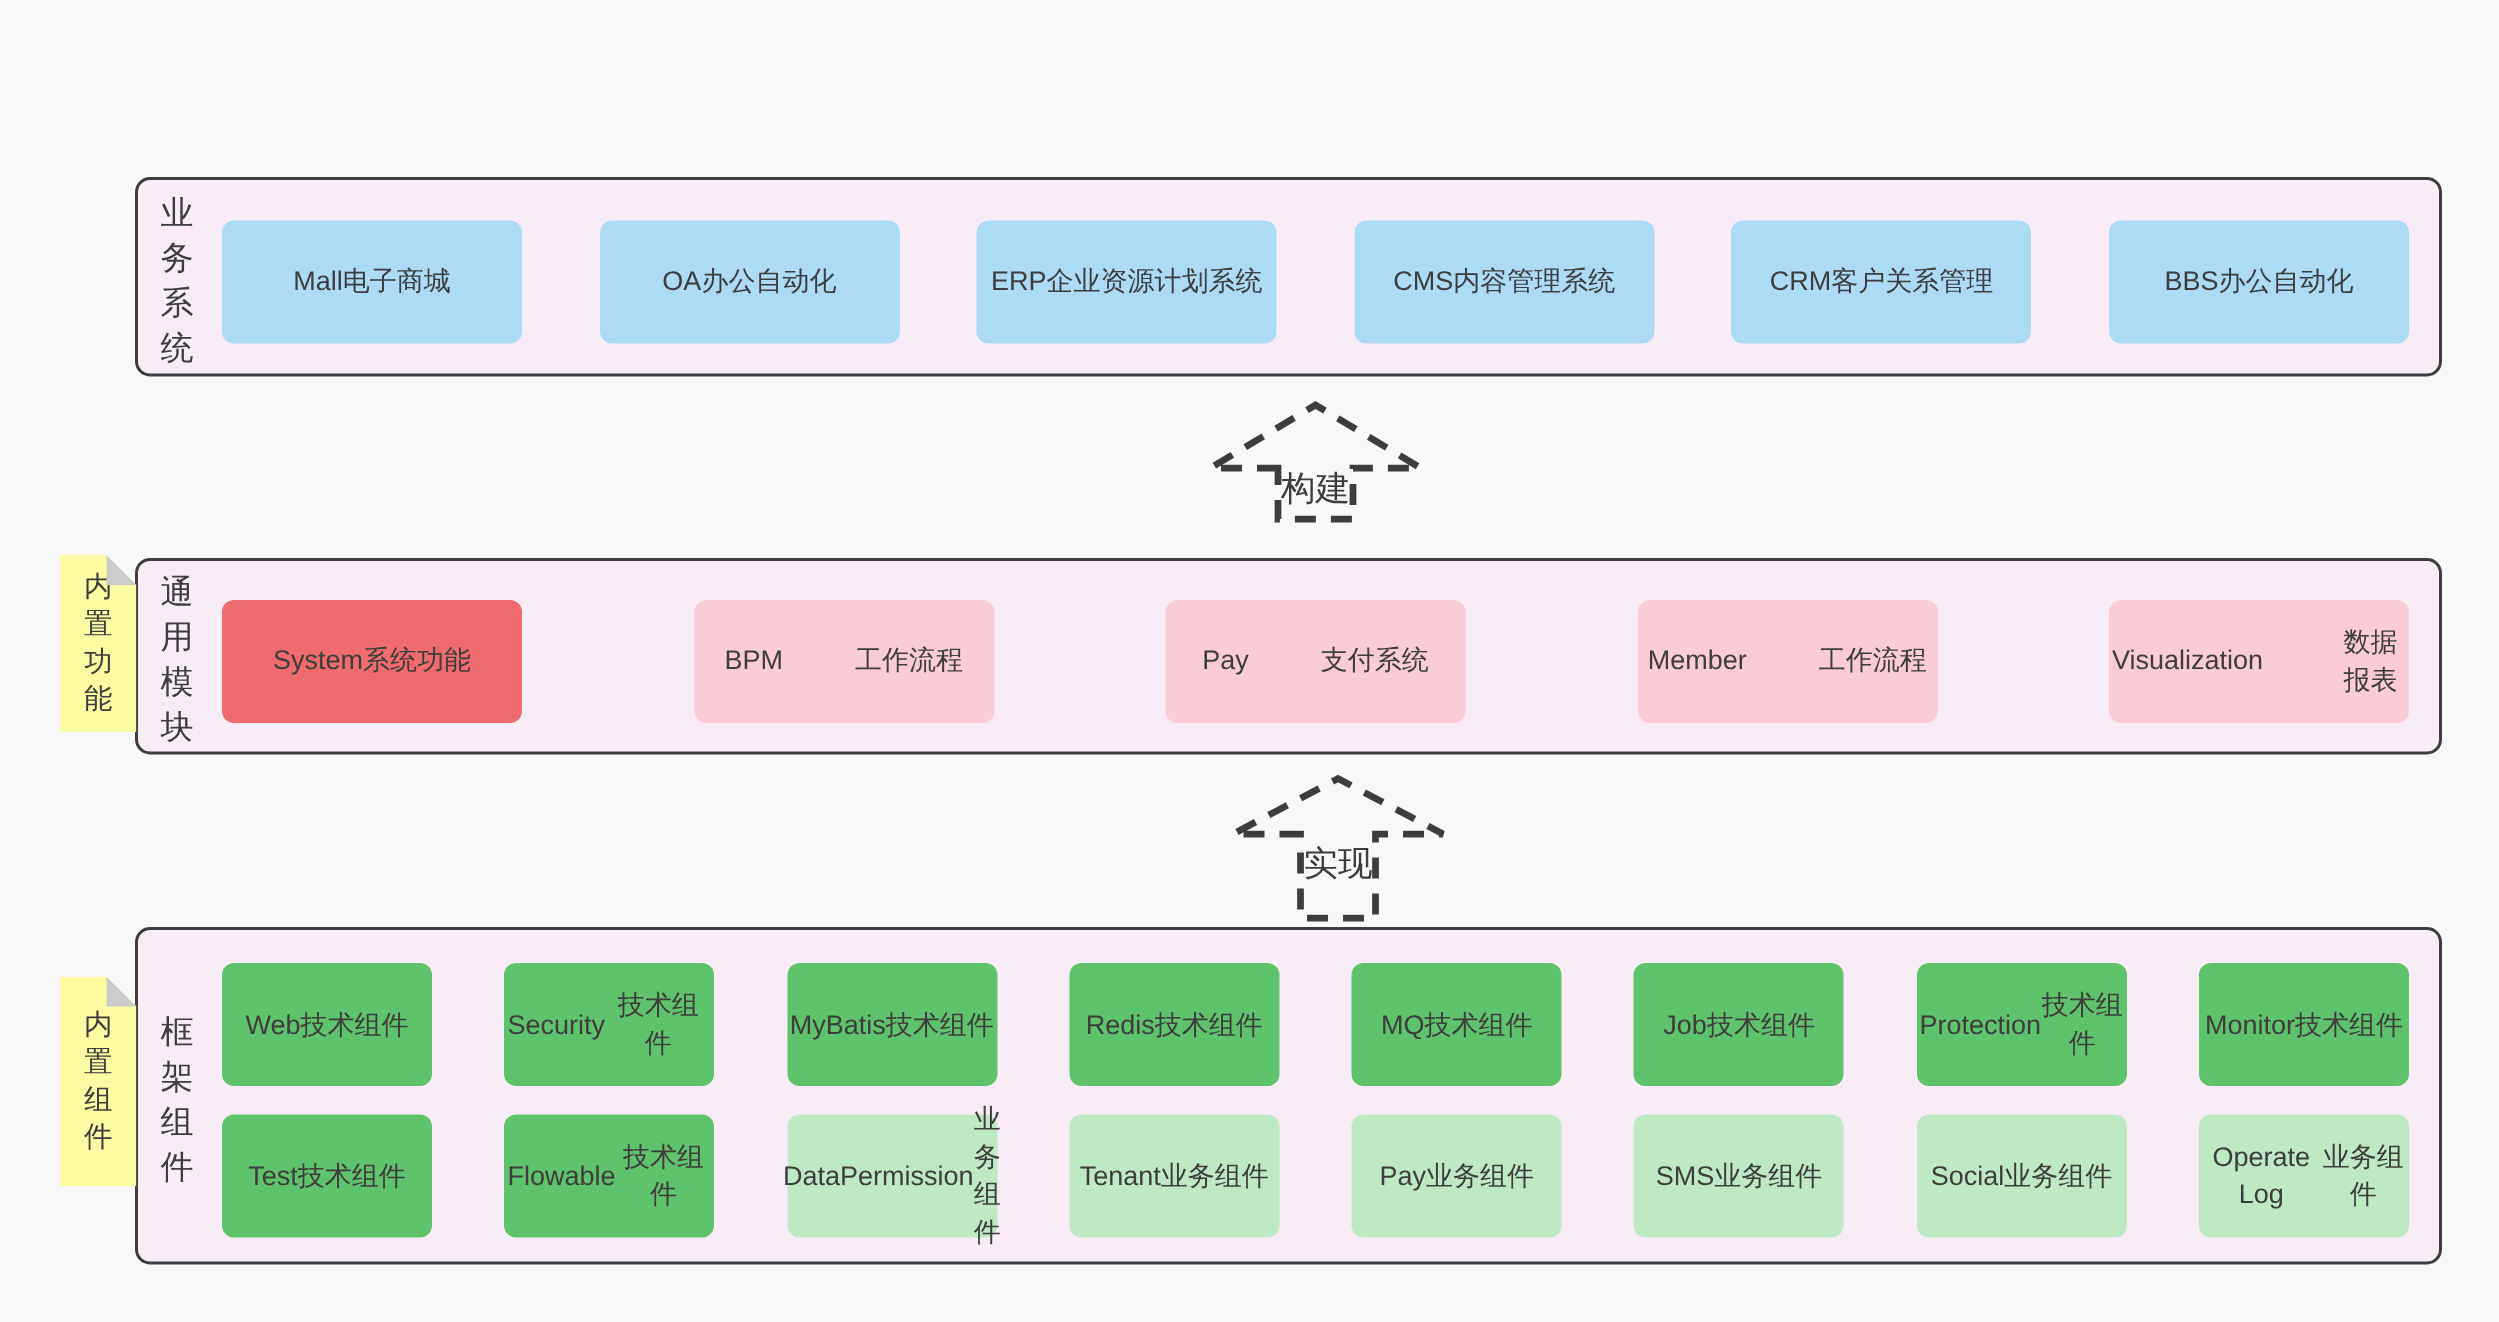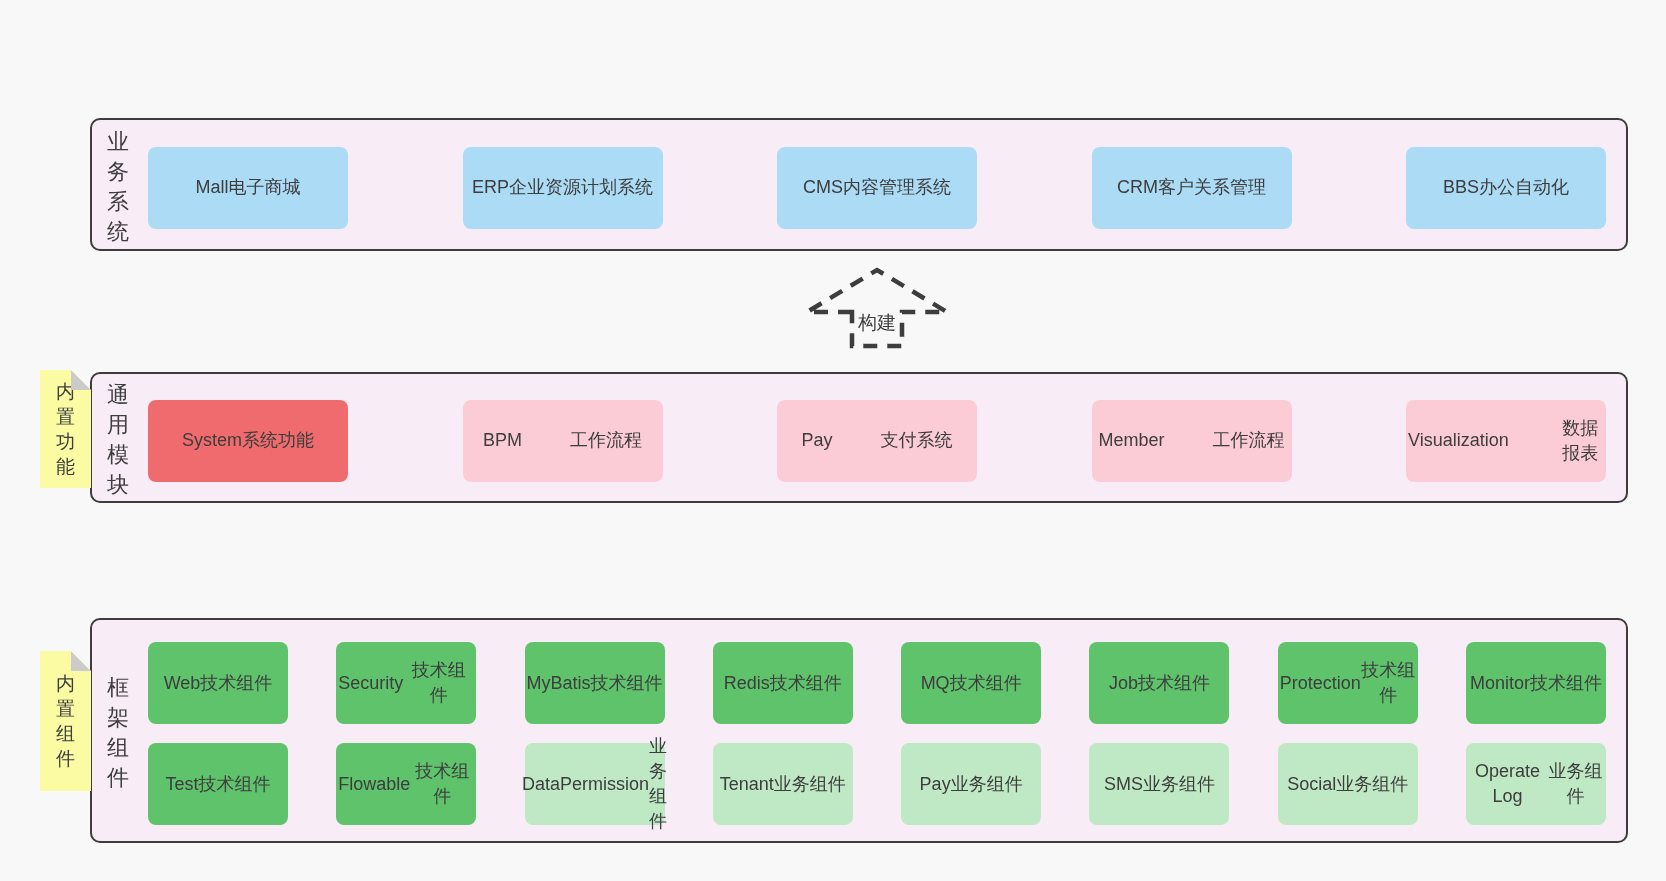--- a/index.html
+++ b/index.html
@@ -72,21 +72,21 @@
   .arrow svg { position: absolute; left: 0; top: 0; overflow: visible; }
   .arrow path {
     fill: none;
     stroke: var(--line, #3d3d3d);
     stroke-width: 4.5;
     stroke-dasharray: 14 10;
   }
   .arrow-label {
     position: absolute; left: 0; width: 100%;
     text-align: center;
-    font-size: 19px;
+    font-size: 23px;
     color: var(--text, #3d3d3d);
   }
   #arrow-build .arrow-label     { top: 44px; }
   #arrow-implement .arrow-label { top: 46px; }
 
   
   .note {
     position: absolute;
     left: 40px; width: 51px;
     background: var(--note-yellow, #fbfba3);
@@ -118,20 +118,24 @@
         <div>系</div>
         <div>统</div>
       </div>
     <div class="layer-body">
         <div class="row">
           <div class="box blue col6">
             <div>Mall</div>
             <div>电子商城</div>
           </div>
           <div class="box blue col6">
+            <div>OA</div>
+            <div>办公自动化</div>
+          </div>
+          <div class="box blue col6">
             <div>ERP</div>
             <div>企业资源计划系统</div>
           </div>
           <div class="box blue col6">
             <div>CMS</div>
             <div>内容管理系统</div>
           </div>
           <div class="box blue col6">
             <div>CRM</div>
             <div>客户关系管理</div>
@@ -183,20 +187,26 @@
         </div>
       </div>
   </section>
   <div class="note" id="note-modules">
       <div>内</div>
       <div>置</div>
       <div>功</div>
       <div>能</div>
     </div>
 
+  <div class="arrow" id="arrow-implement">
+    <svg width="150" height="102" viewBox="0 0 150 102">
+      <path d="M50 42 L5 42 L75 5 L145 42 L100 42 L100 98 L50 98 Z"></path>
+    </svg>
+    <div class="arrow-label">实现</div>
+  </div>
 
   <section class="layer" id="layer-framework">
     <div class="layer-label">
         <div>框</div>
         <div>架</div>
         <div>组</div>
         <div>件</div>
       </div>
     <div class="layer-body">
         <div class="row">

